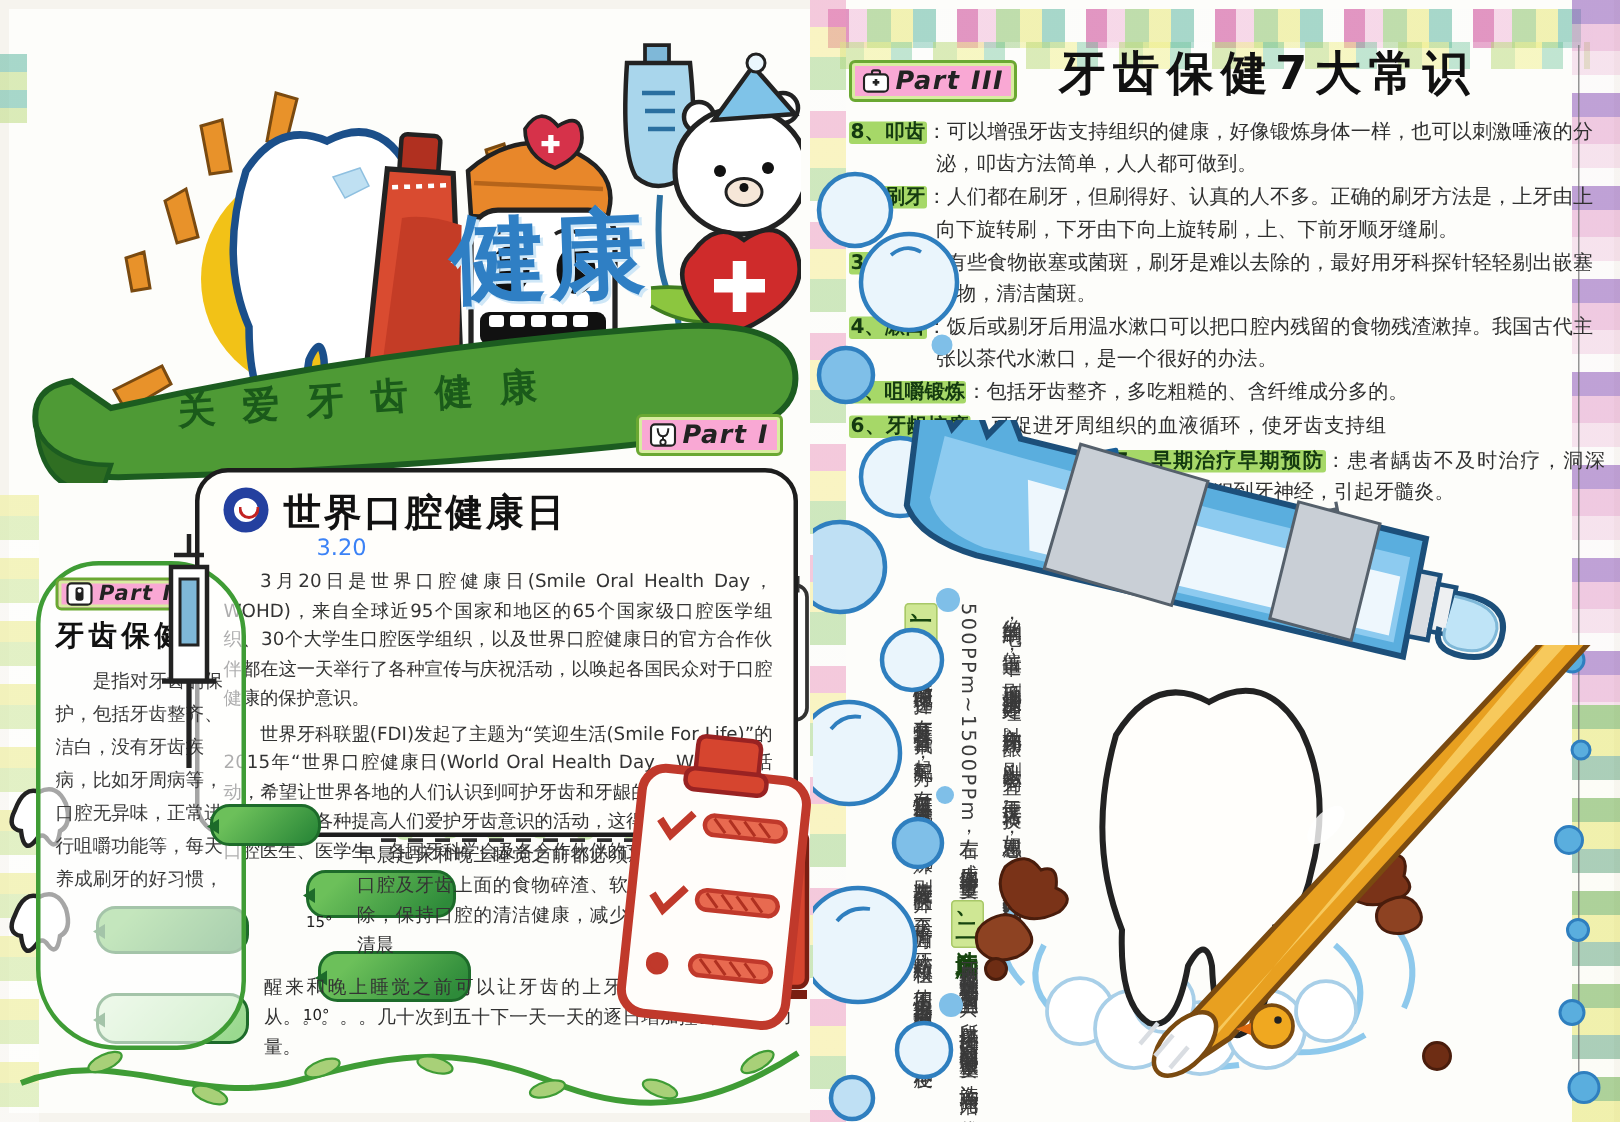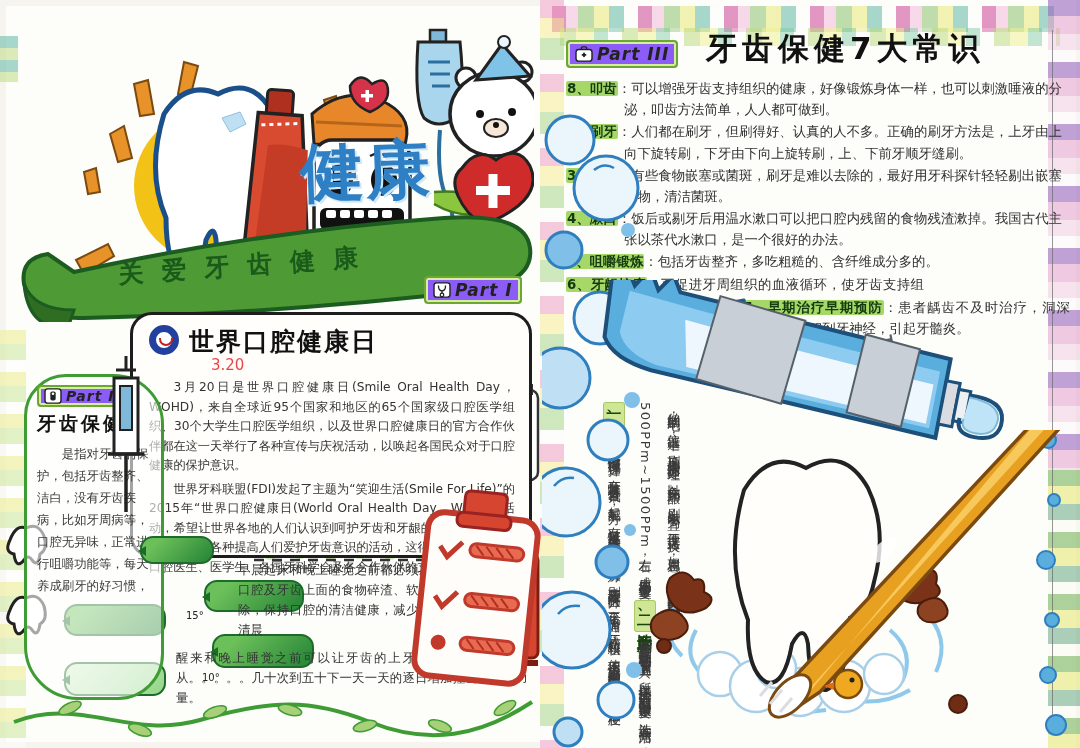--- a/index.html
+++ b/index.html
@@ -18,30 +18,30 @@
     background:repeating-linear-gradient(180deg,rgba(150,100,190,.6) 0 16px,rgba(225,150,200,.5) 16px 34px,rgba(238,195,222,.45) 34px 50px,rgba(250,245,250,.3) 50px 62px);}
   .tape-right-bot{left:1048px;top:470px;width:32px;height:278px;
     background:repeating-linear-gradient(180deg,rgba(120,180,90,.6) 0 16px,rgba(230,230,110,.55) 16px 34px,rgba(90,160,120,.5) 34px 50px,rgba(250,250,240,.3) 50px 62px);}
   .tape-left{left:0;top:330px;width:26px;height:418px;
     background:repeating-linear-gradient(180deg,rgba(240,240,170,.75) 0 14px,rgba(215,235,175,.7) 14px 30px,rgba(255,255,255,.4) 30px 42px);}
   .tape-left-sm{left:0;top:36px;width:18px;height:46px;
     background:repeating-linear-gradient(180deg,rgba(110,190,170,.6) 0 12px,rgba(190,220,130,.55) 12px 24px);}
   .pencil-line{left:1052px;top:30px;width:1px;height:700px;background:#6a6a6a;opacity:.7;}
 
   
-  .plabel{display:flex;align-items:center;gap:4px;background:#8b5cf6;border:2px solid #6aa832;
+  .plabel{display:flex;align-items:center;gap:4px;background:#f9a8d4;border:2px solid #6aa832;
           border-radius:4px;padding:2px 7px;box-shadow:0 0 0 2px #d8eda0 inset;}
   .plabel .txt{font-size:17px;font-weight:bold;color:#222;font-style:italic;letter-spacing:1px;}
   .picon{width:18px;height:16px;flex:0 0 auto;}
 
   
   .p1box{left:130px;top:312px;width:402px;height:246px;border:3px solid #1d1d1d;border-radius:22px;
          background:#fffefb;padding:10px 14px 8px 16px;box-sizing:border-box;}
   .p1title{font-size:25px;font-weight:bold;color:#111;letter-spacing:2px;}
-  .p1date{font-size:15px;color:#ef4444;margin-left:62px;margin-top:-2px;}
+  .p1date{font-size:15px;color:#3b82f6;margin-left:62px;margin-top:-2px;}
   .p1p{font-size:12.2px;line-height:1.6;color:#333;text-align:justify;margin-top:4px;text-indent:2em;}
   .logo{width:30px;height:30px;border:7px solid #24409f;border-radius:50%;position:relative;background:#fff;box-sizing:border-box;}
   .logo::after{content:"";position:absolute;left:3px;top:6px;width:10px;height:6px;border:2px solid #c22222;
                border-top:none;border-radius:0 0 10px 10px;}
 
   
   .p2blob{left:24px;top:374px;width:140px;height:326px;border:3.5px solid #3f9c35;
           border-radius:42px 50px 46px 54px;background:rgba(255,255,255,.6);padding:8px 8px 6px 10px;box-sizing:border-box;}
   .p2title{font-size:19px;font-weight:bold;color:#111;letter-spacing:3px;margin-top:4px;}
   .p2body{font-size:12.4px;line-height:1.78;color:#3a3a3a;margin-top:6px;text-indent:2em;}
@@ -237,21 +237,21 @@
         <circle cx="200" cy="12" r="8"></circle>
         <circle cx="230" cy="11" r="8"></circle>
         <circle cx="260" cy="12" r="8"></circle>
       </g>
     <path d="M0,8 H282" stroke="#111" stroke-width="3" fill="none"></path>
     <path d="M4,20 H282" stroke="#333" stroke-width="2.5" stroke-dasharray="10 8" fill="none"></path>
   </svg>
   <div class="abs deg" style="left:174px;top:586px;">30°</div>
   <div class="capsule" style="left:204px;top:580px;width:96px;height:28px;"></div>
   <div class="capsule" style="left:64px;top:604px;width:98px;height:28px;"></div>
-  <div class="abs deg" style="left:154px;top:610px;">15°</div>
+  <div class="abs deg" style="left:172px;top:610px;">15°</div>
   <div class="abs deg" style="left:194px;top:640px;">5°</div>
   <div class="capsule" style="left:212px;top:634px;width:98px;height:30px;"></div>
   <div class="capsule light" style="left:64px;top:662px;width:98px;height:30px;"></div>
   <div class="abs deg" style="left:170px;top:672px;">10°</div>
 
   <div class="abs angles-p" style="left:238px;top:560px;width:284px;z-index:3;">早晨起床和晚上睡觉之前都必须刷牙，这样才能将口腔及牙齿上面的食物碎渣、软白污物和牙菌斑消除，保持口腔的清洁健康，减少牙齿疾病的出现。清晨</div>
   <div class="abs angles-p" style="left:176px;top:648px;width:352px;z-index:3;">醒来和晚上睡觉之前可以让牙齿的上牙和下牙相互撞牙，从。。。。。几十次到五十下一天一天的逐日增加撞击次数和力量。</div>
 
   <svg class="abs" style="left:414px;top:488px;z-index:4;transform:rotate(6deg);" width="126" height="200" viewBox="0 0 126 200">
     <rect x="8" y="28" width="110" height="164" rx="16" fill="#fffdfa" stroke="#c0392b" stroke-width="6"></rect>

